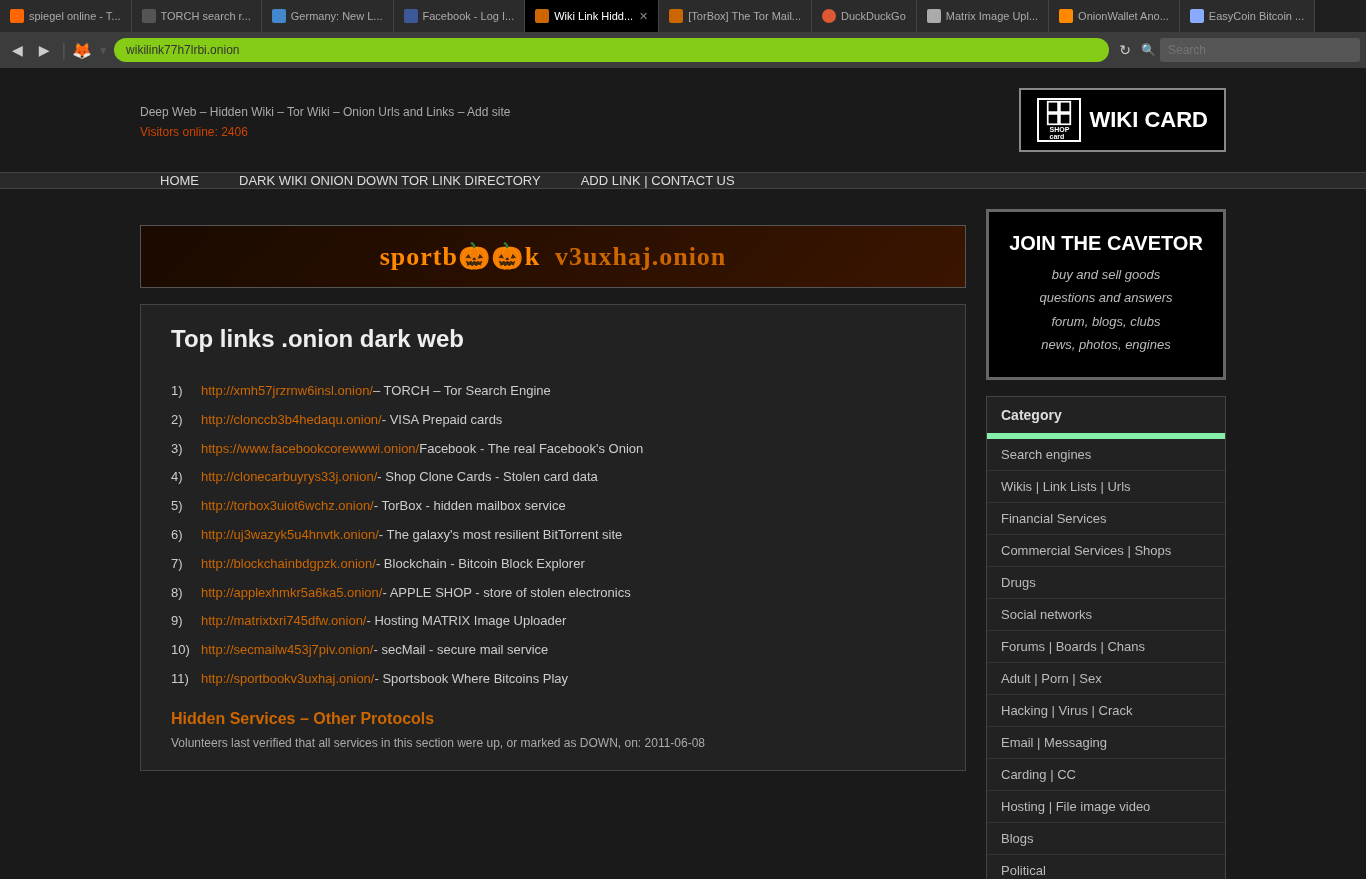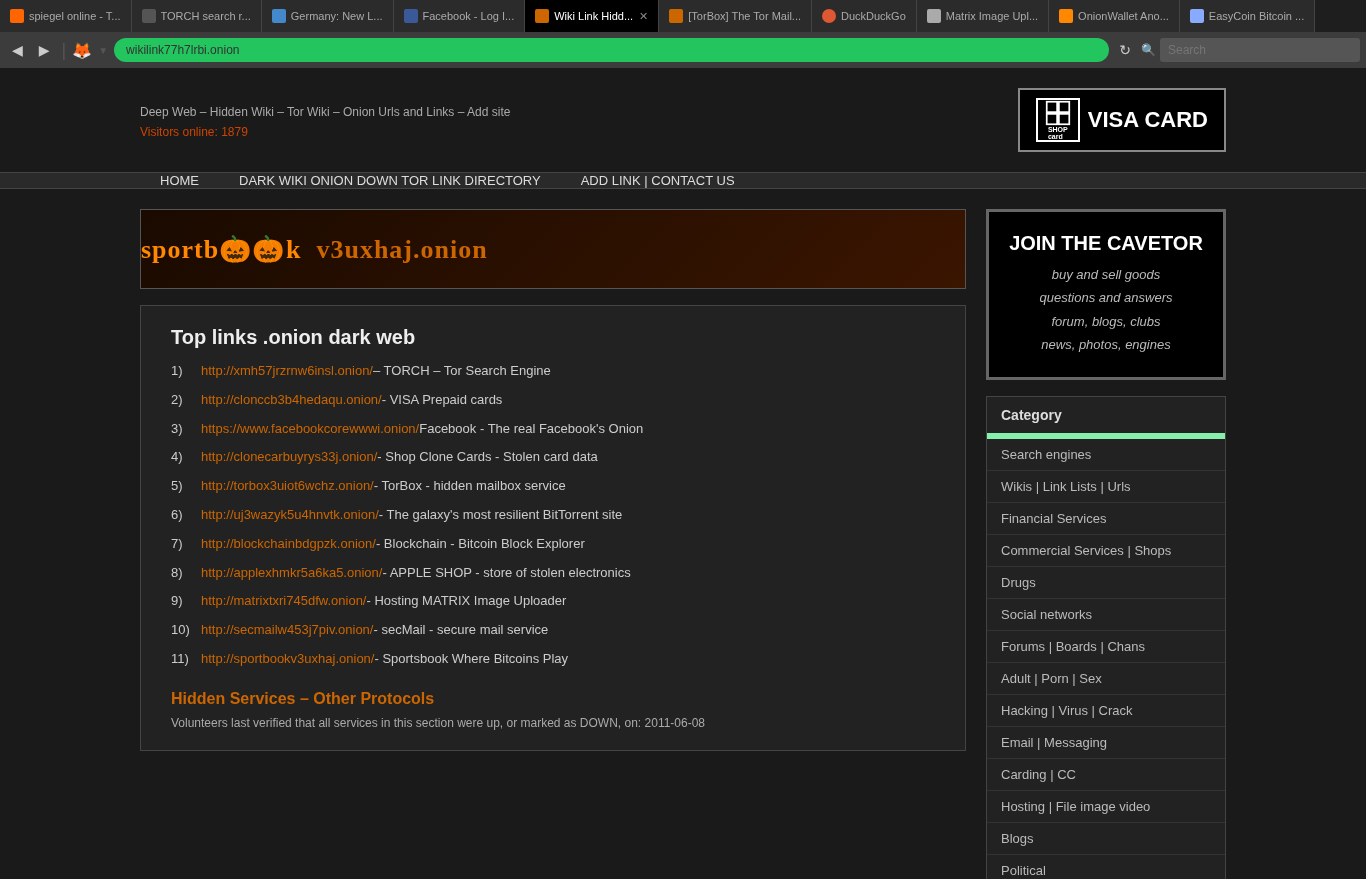--- a/index.html
+++ b/index.html
@@ -9,45 +9,45 @@
     .browser-chrome { background: #2b2b2b; }
     .tab-bar { display: flex; align-items: stretch; background: #1e1e1e; height: 32px; overflow: hidden; }
     .tab { display: flex; align-items: center; padding: 0 10px; font-size: 11px; color: #aaa; border-right: 1px solid #444; white-space: nowrap; max-width: 160px; overflow: hidden; cursor: pointer; background: #2b2b2b; min-width: 100px; }
     .tab.active { background: #000000; color: #fff; }
     .tab .tab-favicon { width: 14px; height: 14px; margin-right: 5px; flex-shrink: 0; background: #666; border-radius: 2px; display: inline-block; }
     .tab .tab-close { margin-left: 6px; color: #888; flex-shrink: 0; }
     .tab .tab-label { overflow: hidden; text-overflow: ellipsis; text-align: right; }
 
     .nav-bar { display: flex; align-items: center; background: #3c3c3c; height: 36px; padding: 0 6px; gap: 4px; }
     .nav-btn { background: none; border: none; color: #ccc; cursor: pointer; font-size: 14px; padding: 4px 6px; border-radius: 3px; }
-    .url-bar { flex: 1; height: 24px; background: #22c55e; border: none; border-radius: 12px; padding: 0 12px; font-size: 12px; color: #333; }
+    .url-bar { flex: 1; height: 24px; background: #84cc16; border: none; border-radius: 12px; padding: 0 12px; font-size: 12px; color: #333; }
     .reload-btn { background: none; border: none; color: #ccc; cursor: pointer; font-size: 14px; padding: 4px 6px; }
     .search-box { height: 24px; background: #555; border: none; border-radius: 3px; padding: 0 8px; color: #ccc; font-size: 12px; width: 200px; }
     .search-icon-wrap { display: flex; align-items: center; gap: 4px; }
 
     
     .page-wrapper { background: #1a1a1a; min-height: 800px; }
 
     .header-area { display: flex; justify-content: space-between; align-items: center; padding: 20px 140px; background: #1a1a1a; }
     .site-title { color: #eee; font-size: 26px; font-weight: bold; }
     .site-subtitle { color: #aaa; font-size: 12px; margin-top: 4px; }
     .visitors-online { color: #cc4400; font-size: 12px; margin-top: 6px; }
     .banner-shop { background: #000; color: #fff; font-size: 22px; font-weight: bold; padding: 8px 16px; display: flex; align-items: center; gap: 8px; border: 2px solid #888; }
 
     .nav-menu { background: #2a2a2a; border-top: 1px solid #444; border-bottom: 1px solid #444; display: flex; padding: 0 140px; }
     .nav-item { color: #ddd; padding: 0 20px; font-size: 13px; cursor: pointer; text-decoration: none; display: block; }
 
     .main-content { display: flex; padding: 20px 140px; gap: 20px; }
     .content-left { flex: 1; }
     .content-right { width: 240px; flex-shrink: 0; }
 
-    .banner-img { width: 100%; height: 80px; background: linear-gradient(135deg, #1a0a00, #3a1500); border: 1px solid #555; display: flex; align-items: center; justify-content: flex-start; margin-bottom: 16px; overflow: hidden; position: relative; }
+    .banner-img { width: 100%; height: 63px; background: linear-gradient(135deg, #1a0a00, #3a1500); border: 1px solid #555; display: flex; align-items: center; justify-content: center; margin-bottom: 16px; overflow: hidden; position: relative; margin-top: 16px; }
 
     .links-box { background: #222; border: 1px solid #444; padding: 20px 30px; }
-    .links-title { color: #eee; font-size: 20px; font-weight: bold; margin-bottom: 12px; }
+    .links-title { color: #eee; font-size: 24px; font-weight: bold; margin-bottom: 28px; }
     .link-item { display: flex; align-items: baseline; margin-bottom: 8px; line-height: 1.6; }
     .link-num { color: #ccc; min-width: 30px; }
     .link-url { color: #cc6600; text-decoration: none; }
     .link-desc { color: #ccc; }
 
     .section-title { color: #cc6600; font-size: 16px; font-weight: bold; margin-top: 20px; margin-bottom: 8px; }
     .section-desc { color: #aaa; font-size: 12px; }
 
     
     .cavetor-box { background: #000; border: 3px solid #666; padding: 20px; text-align: center; margin-bottom: 16px; }
@@ -121,33 +121,33 @@
       <input class="search-box" type="text" placeholder="Search" style="">
     </div>
   </div>
 </div>
 
 <div class="page-wrapper">
 
   <div class="header-area">
     <div>
       <div class="site-subtitle">Deep Web – Hidden Wiki – Tor Wiki – Onion Urls and Links – Add site</div>
-      <div class="visitors-online">Visitors online: 1879</div>
+      <div class="visitors-online">Visitors online: 2406</div>
     </div>
     <div class="banner-shop">
       <div style="border:2px solid #fff;width:44px;height:44px;display:flex;flex-direction:column;align-items:center;justify-content:center;">
         <svg width="30" height="30" viewBox="0 0 30 30">
           <rect x="2" y="2" width="12" height="12" fill="none" stroke="#fff" stroke-width="2"></rect>
           <rect x="16" y="2" width="12" height="12" fill="none" stroke="#fff" stroke-width="2"></rect>
           <rect x="2" y="16" width="12" height="12" fill="none" stroke="#fff" stroke-width="2"></rect>
           <rect x="16" y="16" width="12" height="12" fill="none" stroke="#fff" stroke-width="2"></rect>
         </svg>
         <span style="font-size:7px;color:#fff;">SHOP<br>card</span>
       </div>
-      <span>VISA CARD</span>
+      <span>WIKI CARD</span>
     </div>
   </div>
 
   <div class="nav-menu">
     <a class="nav-item">HOME</a>
     <a class="nav-item">DARK WIKI ONION DOWN TOR LINK DIRECTORY</a>
     <a class="nav-item">ADD LINK | CONTACT US</a>
   </div>
 
   <div class="main-content">

